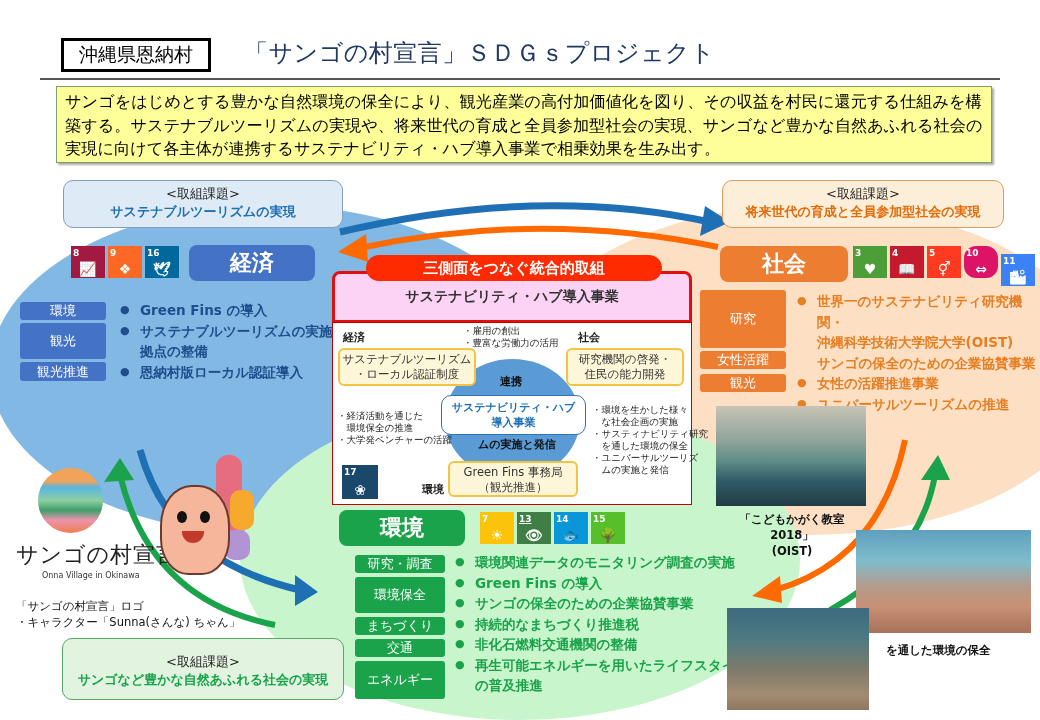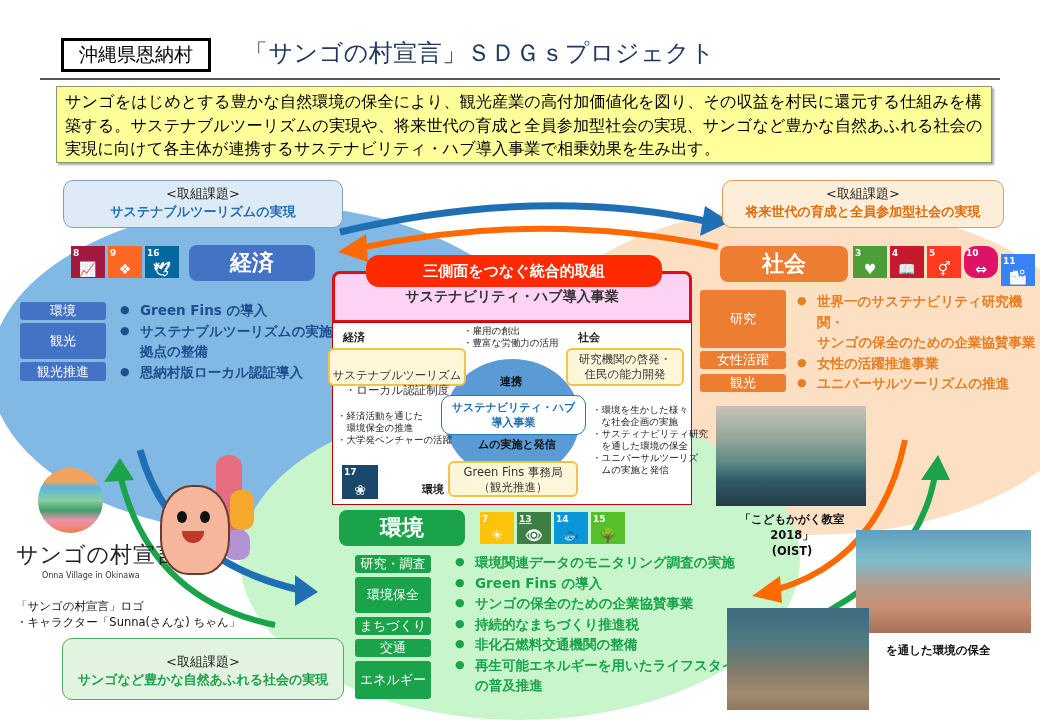--- a/index.html
+++ b/index.html
@@ -36,34 +36,34 @@
 
   .sdg-row { display: flex; gap: 3px; }
   .sdg { width: 34px; height: 32px; color: #fff; font-size: 8px; font-weight: bold; padding: 2px; position: relative; }
   .sdg .num { font-size: 9px; }
   .sdg .glyph { position: absolute; bottom: 1px; left: 0; right: 0; text-align: center; font-size: 14px; }
 
   
   .tag { color: #fff; font-size: 13px; border-radius: 3px; display: flex; align-items: center; justify-content: center; }
   .econ-tag { background: #4472c4; width: 86px; left: 20px; }
   .soc-tag  { background: #ed7d31; width: 86px; left: 700px; }
-  .env-tag  { background: #1aa34a; width: 76px; left: 355px; }
+  .env-tag  { background: #1aa34a; width: 90px; left: 355px; }
 
   .bullets { font-weight: bold; font-size: 13.5px; line-height: 20.5px; }
   .bullets li { list-style: none; position: relative; padding-left: 20px; }
   .bullets li.bul::before { content: "●"; position: absolute; left: 0; top: 0; font-size: 11px; }
   .econ-b { left: 120px; top: 300px; color: #1f4e8c; }
   .econ-b li::before { color: #1f4e8c; }
   .soc-b  { left: 797px; top: 291px; color: #e67e22; }
   .soc-b li::before { color: #e67e22; }
   .env-b  { left: 455px; top: 552px; color: #1aa34a; }
   .env-b li::before { color: #1aa34a; }
 
   
-  .center-tag { left: 366px; top: 255px; width: 296px; height: 32px; border-radius: 13px; background: #ff2a00;
+  .center-tag { left: 366px; top: 255px; width: 296px; height: 26px; border-radius: 13px; background: #ff2a00;
     color: #fff; font-weight: bold; font-size: 15px; display: flex; align-items: center; justify-content: center; z-index: 3; }
   .center-head { left: 332px; top: 271px; width: 360px; height: 52px; background: #fdd3f5; border: 3px solid #e01010;
     border-radius: 8px 8px 0 0; font-size: 14px; font-weight: bold; color: #333; display: flex; align-items: center; justify-content: center; z-index: 2; font-family: Liberation Mono, monospace; }
   .center-body { left: 332px; top: 322px; width: 360px; height: 183px; background: #fff; border: 1px solid #c00000; z-index: 2; }
   .cb-label { font-size: 11px; font-weight: bold; color: #222; }
   .cb-text { font-size: 9.5px; line-height: 12px; color: #222; white-space: nowrap; }
   .yellow-box { background: #fef6d8; border: 2px solid #f5c342; border-radius: 6px; font-size: 11.5px; text-align: center; line-height: 15px; color: #333; }
   .hub-circle { left: 445px; top: 359px; width: 135px; height: 120px; border-radius: 50%; background: #5a9bd5; }
   .hub-inner { left: 441px; top: 395px; width: 145px; height: 40px; background: #fff; border: 1.5px solid #2e75b6; border-radius: 10px;
     color: #1f6fb5; font-weight: bold; font-size: 11px; text-align: center; line-height: 15px; padding-top: 4px; }
@@ -153,40 +153,41 @@
   <div class="sdg" style="background: rgb(197, 25, 45);"><span class="num">4</span><div class="glyph">📖</div></div>
   <div class="sdg" style="background: rgb(255, 58, 33);"><span class="num">5</span><div class="glyph">⚥</div></div>
   <div class="sdg" style="background: rgb(221, 19, 103); border-radius: 12px;"><span class="num">10</span><div class="glyph">⇔</div></div>
   <div class="sdg" style="background: #3b82f6; margin-top: 8px;"><span class="num">11</span><div class="glyph">🏙</div></div>
 </div>
 <div class="abs tag soc-tag" style="top:290px;height:58px;z-index:2">研究</div>
 <div class="abs tag soc-tag" style="top:351px;height:18px;z-index:2">女性活躍</div>
 <div class="abs tag soc-tag" style="top:374px;height:18px;z-index:2">観光</div>
 <ul class="abs bullets soc-b" style="z-index:2">
   <li class="bul">世界一のサステナビリティ研究機関・</li>
+  <li>沖縄科学技術大学院大学(OIST)</li>
   <li>サンゴの保全のための企業協賛事業</li>
   <li class="bul">女性の活躍推進事業</li>
   <li class="bul">ユニバーサルツーリズムの推進</li>
 </ul>
 
 <div class="abs center-tag">三側面をつなぐ統合的取組</div>
 <div class="abs center-head">サステナビリティ・ハブ導入事業</div>
 <div class="abs center-body"></div>
 
 <div class="abs hub-circle" style="z-index:3"></div>
 <div class="abs cb-label" style="left:343px;top:330px;z-index:4">経済</div>
 <div class="abs cb-label" style="left:578px;top:330px;z-index:4">社会</div>
 <div class="abs cb-label" style="left:422px;top:482px;z-index:4">環境</div>
 
 <div class="abs cb-text" style="left:463px;top:325px;z-index:4">
   <div>・雇用の創出</div>
   <div>・豊富な労働力の活用</div>
 </div>
 
-<div class="abs yellow-box" style="left:328px;top:348px;width:138px;height:38px;z-index:4;padding-top:18px">
+<div class="abs yellow-box" style="left:338px;top:348px;width:138px;height:38px;z-index:4;padding-top:2px">
   <div>サステナブルツーリズム</div>
   <div>・ローカル認証制度</div>
 </div>
 <div class="abs yellow-box" style="left:566px;top:348px;width:118px;height:38px;z-index:4;padding-top:2px">
   <div>研究機関の啓発・</div>
   <div>住民の能力開発</div>
 </div>
 <div class="abs yellow-box" style="left:448px;top:461px;width:130px;height:36px;z-index:4;padding-top:2px">
   <div>Green Fins 事務局</div>
   <div>（観光推進）</div>

